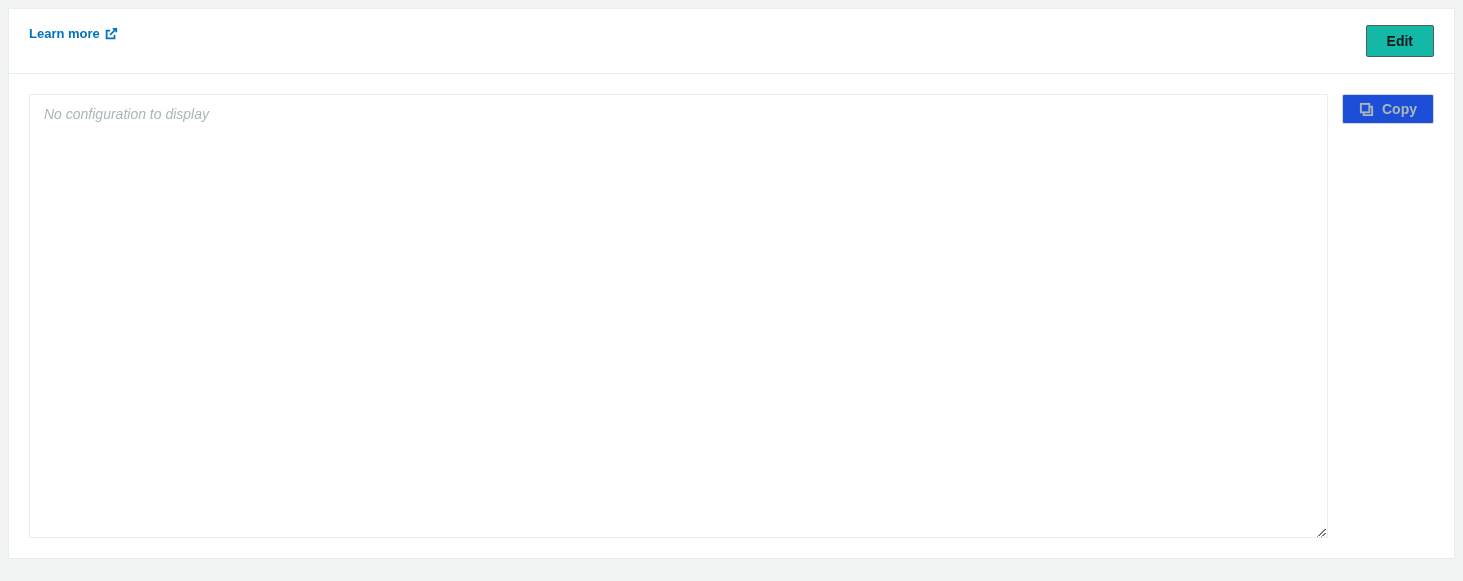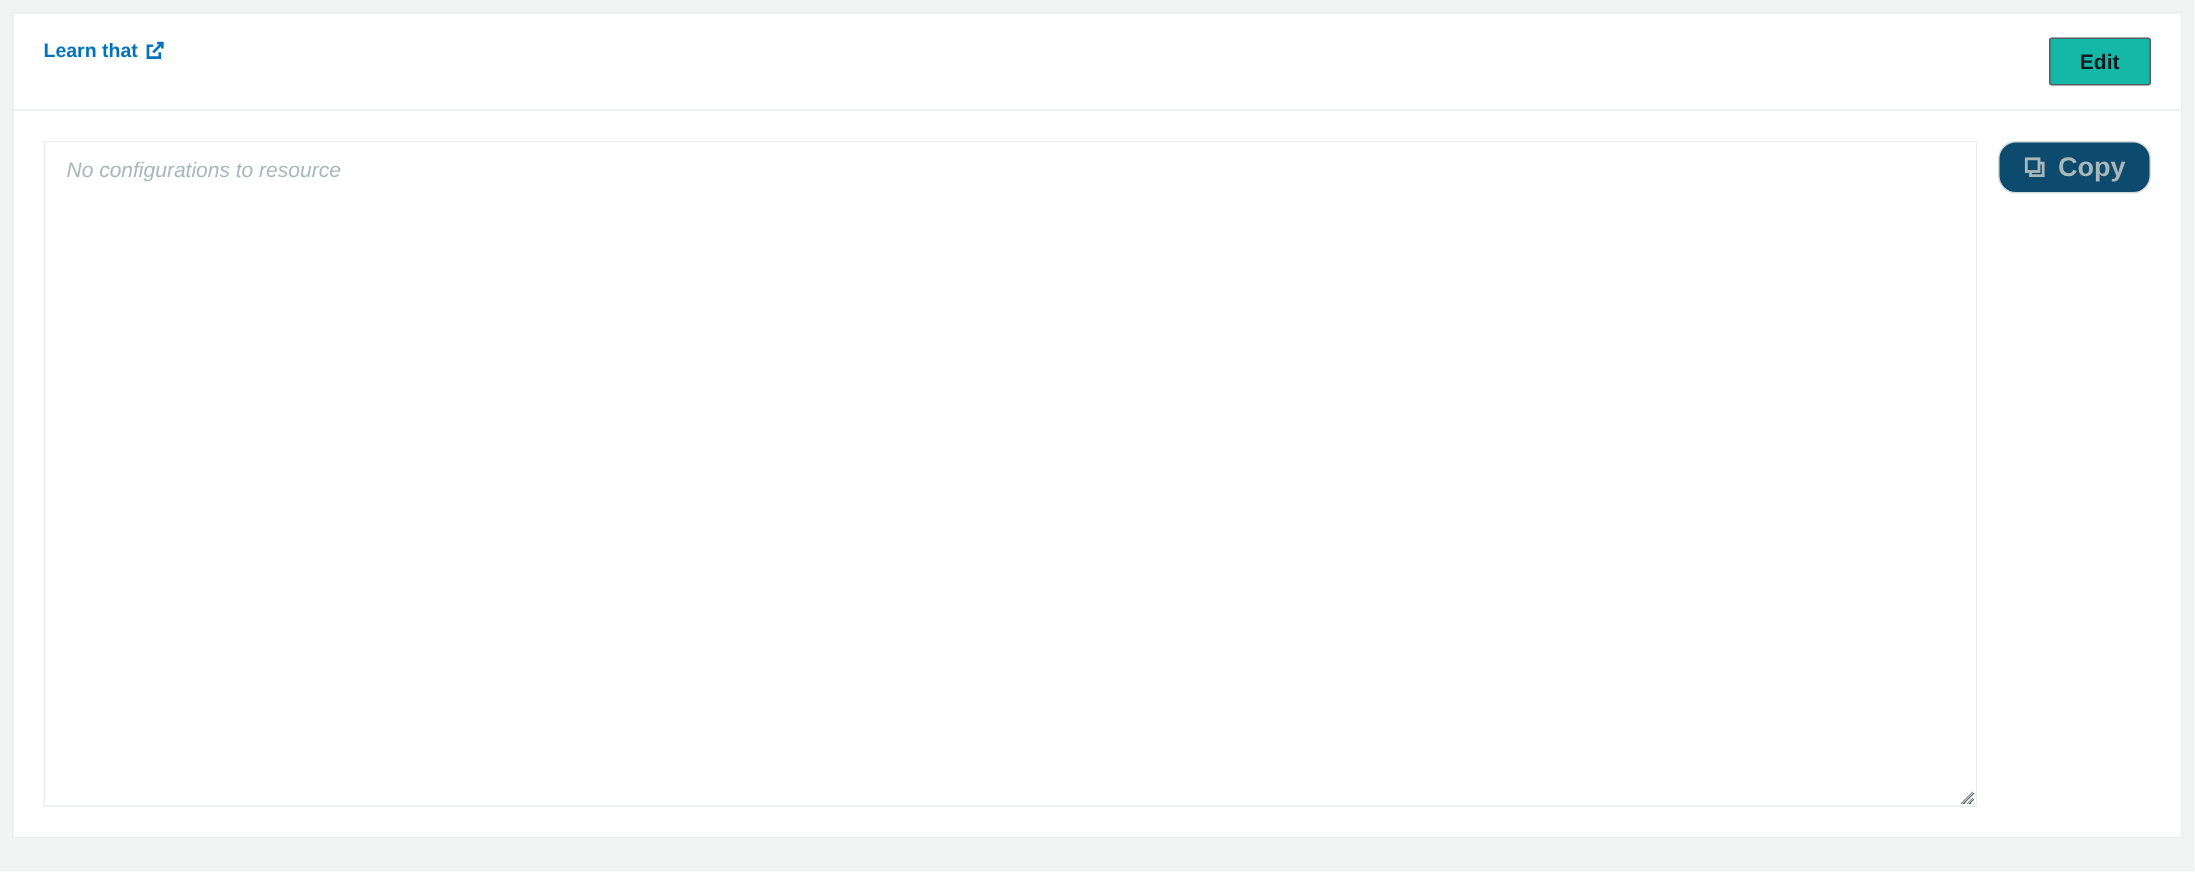--- a/index.html
+++ b/index.html
@@ -87,60 +87,60 @@
     .resize-handle {
       position: absolute;
       right: 2px;
       bottom: 2px;
       width: 12px;
       height: 12px;
       cursor: nwse-resize;
     }
     .copy-btn {
       border: 1px solid #d5dbdb;
-      background: #0c4a6e;
+      background: #1d4ed8;
       color: #aab7b8;
       font-weight: 700;
-      font-size: 18px;
+      font-size: 14px;
       padding: 6px 16px;
       display: inline-flex;
       align-items: center;
       gap: 8px;
       cursor: default;
-      border-radius: 12px;
+      border-radius: 2px;
     }
     .copy-icon {
       display: inline-flex;
     }
   </style>
 </head>
 <body>
 
 <div class="panel">
   <div class="panel-header">
     <div class="panel-header-text">
       <p class="panel-desc">
         <a class="learn-more">
-          <span>Learn that</span>
+          <span>Learn more</span>
           <span class="external-icon">
             <svg width="14" height="14" viewBox="0 0 16 16" fill="none" stroke="#0073bb" stroke-width="2">
               <path d="M10 2 H14 V6"></path>
               <path d="M14 2 L7 9"></path>
               <path d="M12 9 V13 H3 V4 H7"></path>
             </svg>
           </span>
         </a>
       </p>
     </div>
     <button class="btn">Edit</button>
   </div>
 
   <div class="panel-body">
     <div class="code-area">
-      <span class="placeholder">No configurations to resource</span>
+      <span class="placeholder">No configuration to display</span>
       <div class="resize-handle">
         <svg width="12" height="12" viewBox="0 0 12 12">
           <line x1="12" y1="4" x2="4" y2="12" stroke="#879196" stroke-width="1"></line>
           <line x1="12" y1="8" x2="8" y2="12" stroke="#879196" stroke-width="1"></line>
         </svg>
       </div>
     </div>
     <button class="copy-btn" disabled="">
       <span class="copy-icon">
         <svg width="15" height="15" viewBox="0 0 16 16" fill="none" stroke="#aab7b8" stroke-width="2">

